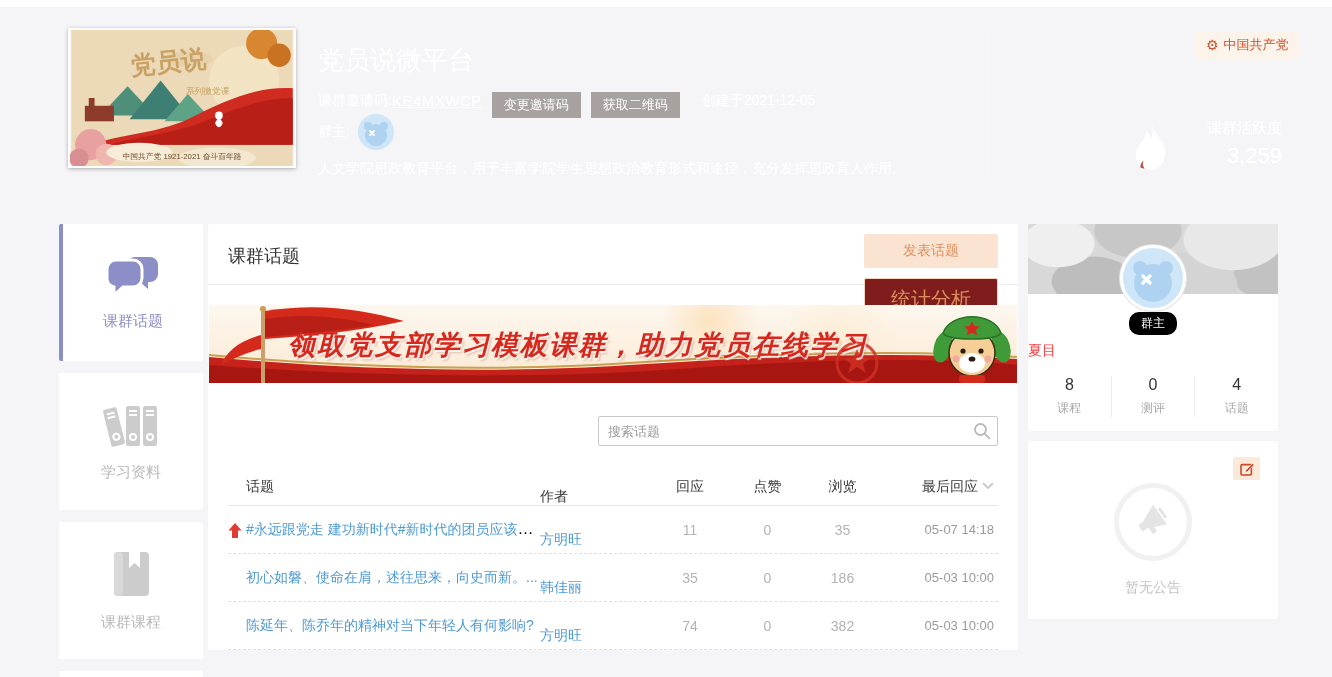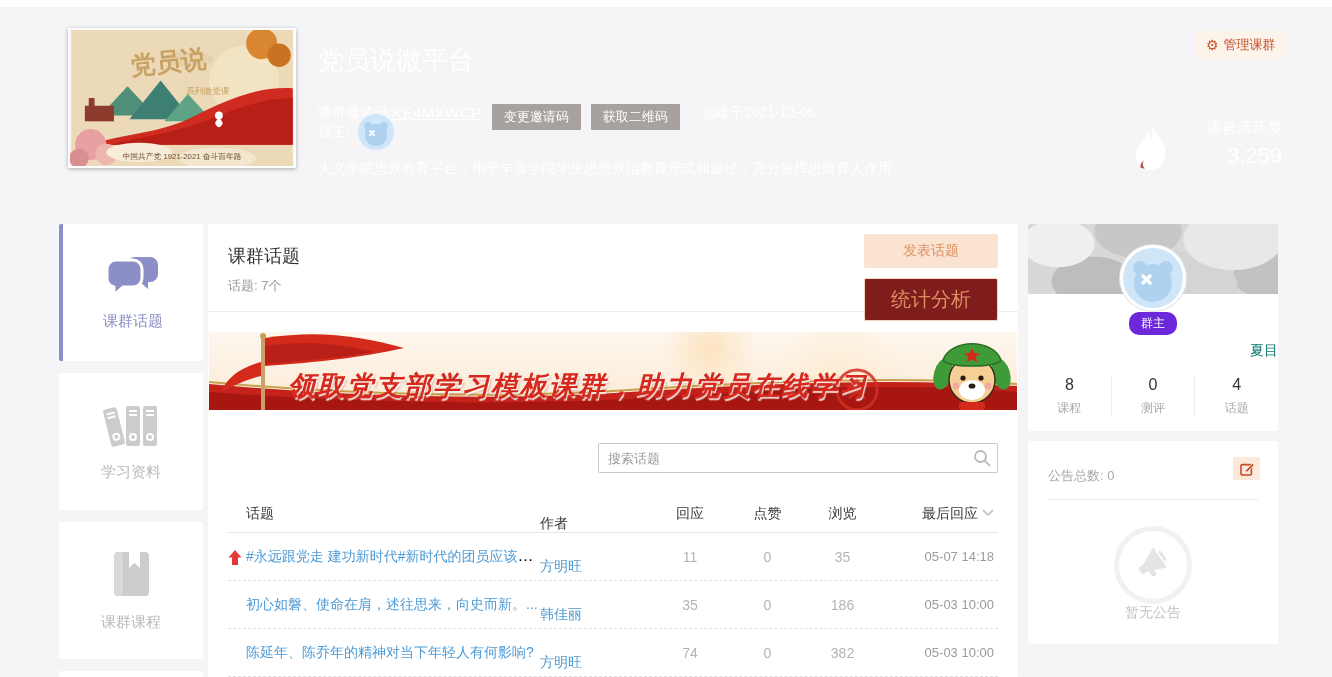--- a/index.html
+++ b/index.html
@@ -19,21 +19,21 @@
       radial-gradient(ellipse 320px 170px at 300px 70px, #8a6e58 0%, rgba(138,110,88,0) 75%),
       linear-gradient(#7f695a, #74604f); }
   .hero * { position:relative; z-index:1; }
 
   .cover { position:absolute; left:68px; top:21px; width:228px; height:140px;
            border:2px solid rgba(255,255,255,0.75); box-shadow:0 1px 4px rgba(0,0,0,.3); }
   .cover svg { display:block; width:100%; height:100%; }
 
   .hero-info { position:absolute; left:318px; top:0; width:660px; color:#fff; }
   .group-title { position:absolute; top:36px; left:0; font-size:26px; font-weight:400; white-space:nowrap; }
-  .invite-row { position:absolute; top:97px; left:0; display:flex; align-items:flex-start; white-space:nowrap; font-size:14px; }
+  .invite-row { position:absolute; top:85px; left:0; display:flex; align-items:flex-start; white-space:nowrap; font-size:14px; }
   .invite-label { opacity:.96; }
   .invite-code { color:#fff; text-decoration:underline; font-size:15px; letter-spacing:.5px; cursor:pointer; }
   .dark-btn { margin-left:10px; padding:4px 12px; background:rgba(40,25,15,0.38);
               color:#fff; font-size:13px; cursor:pointer; border:none; }
   .created { margin-left:22px; font-size:14px; }
   .owner-row { position:absolute; top:107px; left:0; display:flex; align-items:center; font-size:14px; }
   .owner-avatar { width:36px; height:36px; margin-left:8px; border-radius:50%; background:#cfe5f8; position:relative; overflow:hidden; }
   .desc { position:absolute; top:153px; left:0; width:660px; font-size:14px; white-space:nowrap; }
 
   .hero-divider { position:absolute; left:987px; top:26px; width:1px; height:140px; background:rgba(255,255,255,0.32); }
@@ -72,21 +72,21 @@
                font-size:14px; border-radius:2px; cursor:pointer; }
   .btn-ghost { background:#7f1d1d; color:#dd8f60; border:1px solid #f5d5bb; padding:7px 26px;
                font-size:20px; border-radius:2px; cursor:pointer; }
 
   .banner { margin:20px 1px 0; height:78px; position:relative; overflow:hidden; cursor:pointer;
             background:
               radial-gradient(circle 60px at 62% 20%, #fde3c0 0%, rgba(253,227,192,0) 80%),
               radial-gradient(circle 80px at 78% 60%, #fcecd2 0%, rgba(252,236,210,0) 80%),
               linear-gradient(#fdf7ee, #fbe9d4); }
   .banner svg.deco { position:absolute; inset:0; width:100%; height:100%; }
-  .banner-text { position:absolute; left:0; right:70px; top:36px; text-align:center;
+  .banner-text { position:absolute; left:0; right:70px; top:22px; text-align:center;
                  font-size:27px; font-weight:bold; font-style:italic; letter-spacing:2px;
                  color:#d6281c; text-shadow:1px 2px 1px rgba(255,255,255,.8), 2px 3px 2px rgba(150,40,15,.25);
                  white-space:nowrap; }
 
   .search-row { margin:33px 20px 0; display:flex; justify-content:flex-end;align-items:flex-end; }
   .search-box { position:relative; width:400px; }
   .search-box input { width:100%; height:30px; border:1px solid #c9c9c9; border-radius:2px;
                       font-size:13px; padding:0 30px 0 9px; color:#333; outline:none;
                       font-family:"Liberation Sans","DejaVu Sans",sans-serif; }
   .search-box input::placeholder { color:#9a9a9a; }
@@ -118,38 +118,38 @@
       radial-gradient(ellipse 62px 40px at 12% 28%, #efefef 58%, rgba(0,0,0,0) 60%),
       radial-gradient(ellipse 74px 46px at 44% 10%, #c7c7c7 58%, rgba(0,0,0,0) 60%),
       radial-gradient(ellipse 84px 52px at 82% 22%, #e8e8e8 58%, rgba(0,0,0,0) 60%),
       radial-gradient(ellipse 70px 42px at 26% 82%, #bdbdbd 58%, rgba(0,0,0,0) 60%),
       radial-gradient(ellipse 92px 56px at 62% 88%, #d4d4d4 58%, rgba(0,0,0,0) 60%),
       radial-gradient(ellipse 64px 38px at 97% 75%, #c2c2c2 58%, rgba(0,0,0,0) 60%); }
   .p-avatar { position:absolute; left:50%; top:21px; transform:translateX(-50%);
               width:66px; height:66px; border-radius:50%; background:#cfe5f8;
               border:3px solid #fff; box-shadow:0 0 0 1px #e3e3e3; overflow:hidden; }
   .p-badge { position:absolute; left:50%; top:88px; transform:translateX(-50%);
-             background:#6d28d9; color:#fff; font-size:12px; padding:3px 12px;
+             background:#000000; color:#fff; font-size:12px; padding:3px 12px;
              border-radius:10px; white-space:nowrap; }
-  .p-name { margin-top:48px; text-align:right; font-size:14px; color:#0f766e; font-weight:500; }
+  .p-name { margin-top:48px; text-align:left; font-size:14px; color:#ef4444; font-weight:500; }
   .p-stats { display:flex; margin-top:16px; }
   .p-stat { flex:1; text-align:center; border-left:1px solid #ececec; cursor:pointer; }
   .p-stat:first-child { border-left:none; }
   .p-stat .v { font-size:16px; color:#333; }
   .p-stat .l { margin-top:6px; font-size:12px; color:#a8a8a8; }
 
   .announce { margin-top:10px; padding:16px 20px 22px; position:relative; }
   .a-title { font-size:18px; color:#333; font-weight:500; }
   .a-edit { position:absolute; right:18px; top:16px; width:27px; height:23px; background:#fbe9da;
             border:none; border-radius:2px; display:flex; align-items:center; justify-content:center; cursor:pointer; }
   .a-total { margin-top:10px; font-size:13px; color:#a8a8a8; padding-bottom:14px; border-bottom:1px solid #ececec; }
   .a-empty { text-align:center; }
   .mega-wrap { width:78px; height:78px; margin:26px auto 0; border:5px solid #f1f1f1; border-radius:50%;
                display:flex; align-items:center; justify-content:center; }
-  .a-empty-text { font-size:14px; color:#c3c3c3; }
+  .a-empty-text { margin-top:18px; font-size:14px; color:#c3c3c3; }
 </style>
 </head>
 <body>
 
 <div>
   <div class="top-strip"></div>
 
   <div class="hero">
     <div class="hero-blur"></div>
 
@@ -200,21 +200,21 @@
           </svg>
         </span>
       </div>
       <div class="desc">人文学院思政教育平台，用于丰富学院学生思想政治教育形式和途径，充分发挥思政育人作用。</div>
     </div>
 
     <div class="hero-divider"></div>
 
     <button class="manage-btn">
       <span class="gear">⚙</span>
-      <span>管理课群</span>
+      <span>中国共产党</span>
     </button>
 
     <div class="activity">
       <svg class="flame" viewBox="0 0 40 50">
         <path d="M21 1 C22 9 29 14 32 21 C35.5 29 34 37 28 42 C22.5 46.5 13 46 8.5 40.5 C3.8 34.7 4.6 25.8 9.5 20.2 C13 16.2 15.2 12.6 15.6 7.4 C18 10 19.6 12.8 20 16 C22 12.5 21.6 6.5 21 1 Z" fill="#ffffff"></path>
         <path d="M14 44 q-3 -4 -1 -8 q-4 3 -3 7 Z" fill="#b5544a"></path>
       </svg>
       <div class="activity-text">
         <div class="activity-label">课群活跃度</div>
         <div class="activity-value">3,259</div>
@@ -261,21 +261,20 @@
           <path d="M24 3 h11 v16 l-5.5 -5 l-5.5 5 Z" fill="#ffffff"></path>
         </svg>
         <div class="lbl">课群课程</div>
       </div>
       <div class="card side-stub"></div>
     </div>
 
     <div class="card main">
       <div class="main-head">
         <div class="main-title">课群话题</div>
-        <div class="main-sub">话题: 7个</div>
         <div class="head-btns">
           <button class="btn-peach">发表话题</button>
           <button class="btn-ghost">统计分析</button>
         </div>
       </div>
 
       <div class="banner">
         <svg class="deco" viewBox="0 0 808 78" preserveAspectRatio="none">
           <path d="M0 52 C150 66 300 68 420 60 C560 51 690 46 808 54 L808 78 L0 78 Z" fill="#c5221c"></path>
           <path d="M0 60 C160 72 330 74 470 64 C610 54 720 52 808 60 L808 78 L0 78 Z" fill="#9e130f" opacity="0.75"></path>
@@ -395,21 +394,20 @@
         </div>
       </div>
 
       <div class="card announce">
         <button class="a-edit">
           <svg width="16" height="16" viewBox="0 0 20 20">
             <rect x="2.5" y="4.5" width="13" height="13" rx="1.5" fill="none" stroke="#c84a2a" stroke-width="2"></rect>
             <path d="M8.5 11.5 L17 3 l2 2 L10.5 13.5 L8 14 Z" fill="#c84a2a" stroke="#fbe9da" stroke-width="1"></path>
           </svg>
         </button>
-        <div class="a-total">公告总数: 0</div>
         <div class="a-empty">
           <div class="mega-wrap">
             <svg width="44" height="44" viewBox="0 0 44 44">
               <g transform="rotate(-35 22 22)" fill="#e4e4e4">
                 <path d="M14 16 L32 8 L32 32 L14 24 Z"></path>
                 <rect x="8" y="16" width="7" height="8" rx="1.5"></rect>
                 <rect x="15" y="23" width="5" height="9" rx="1.5"></rect>
                 <rect x="33.5" y="14" width="3" height="12" rx="1.5"></rect>
               </g>
             </svg>

